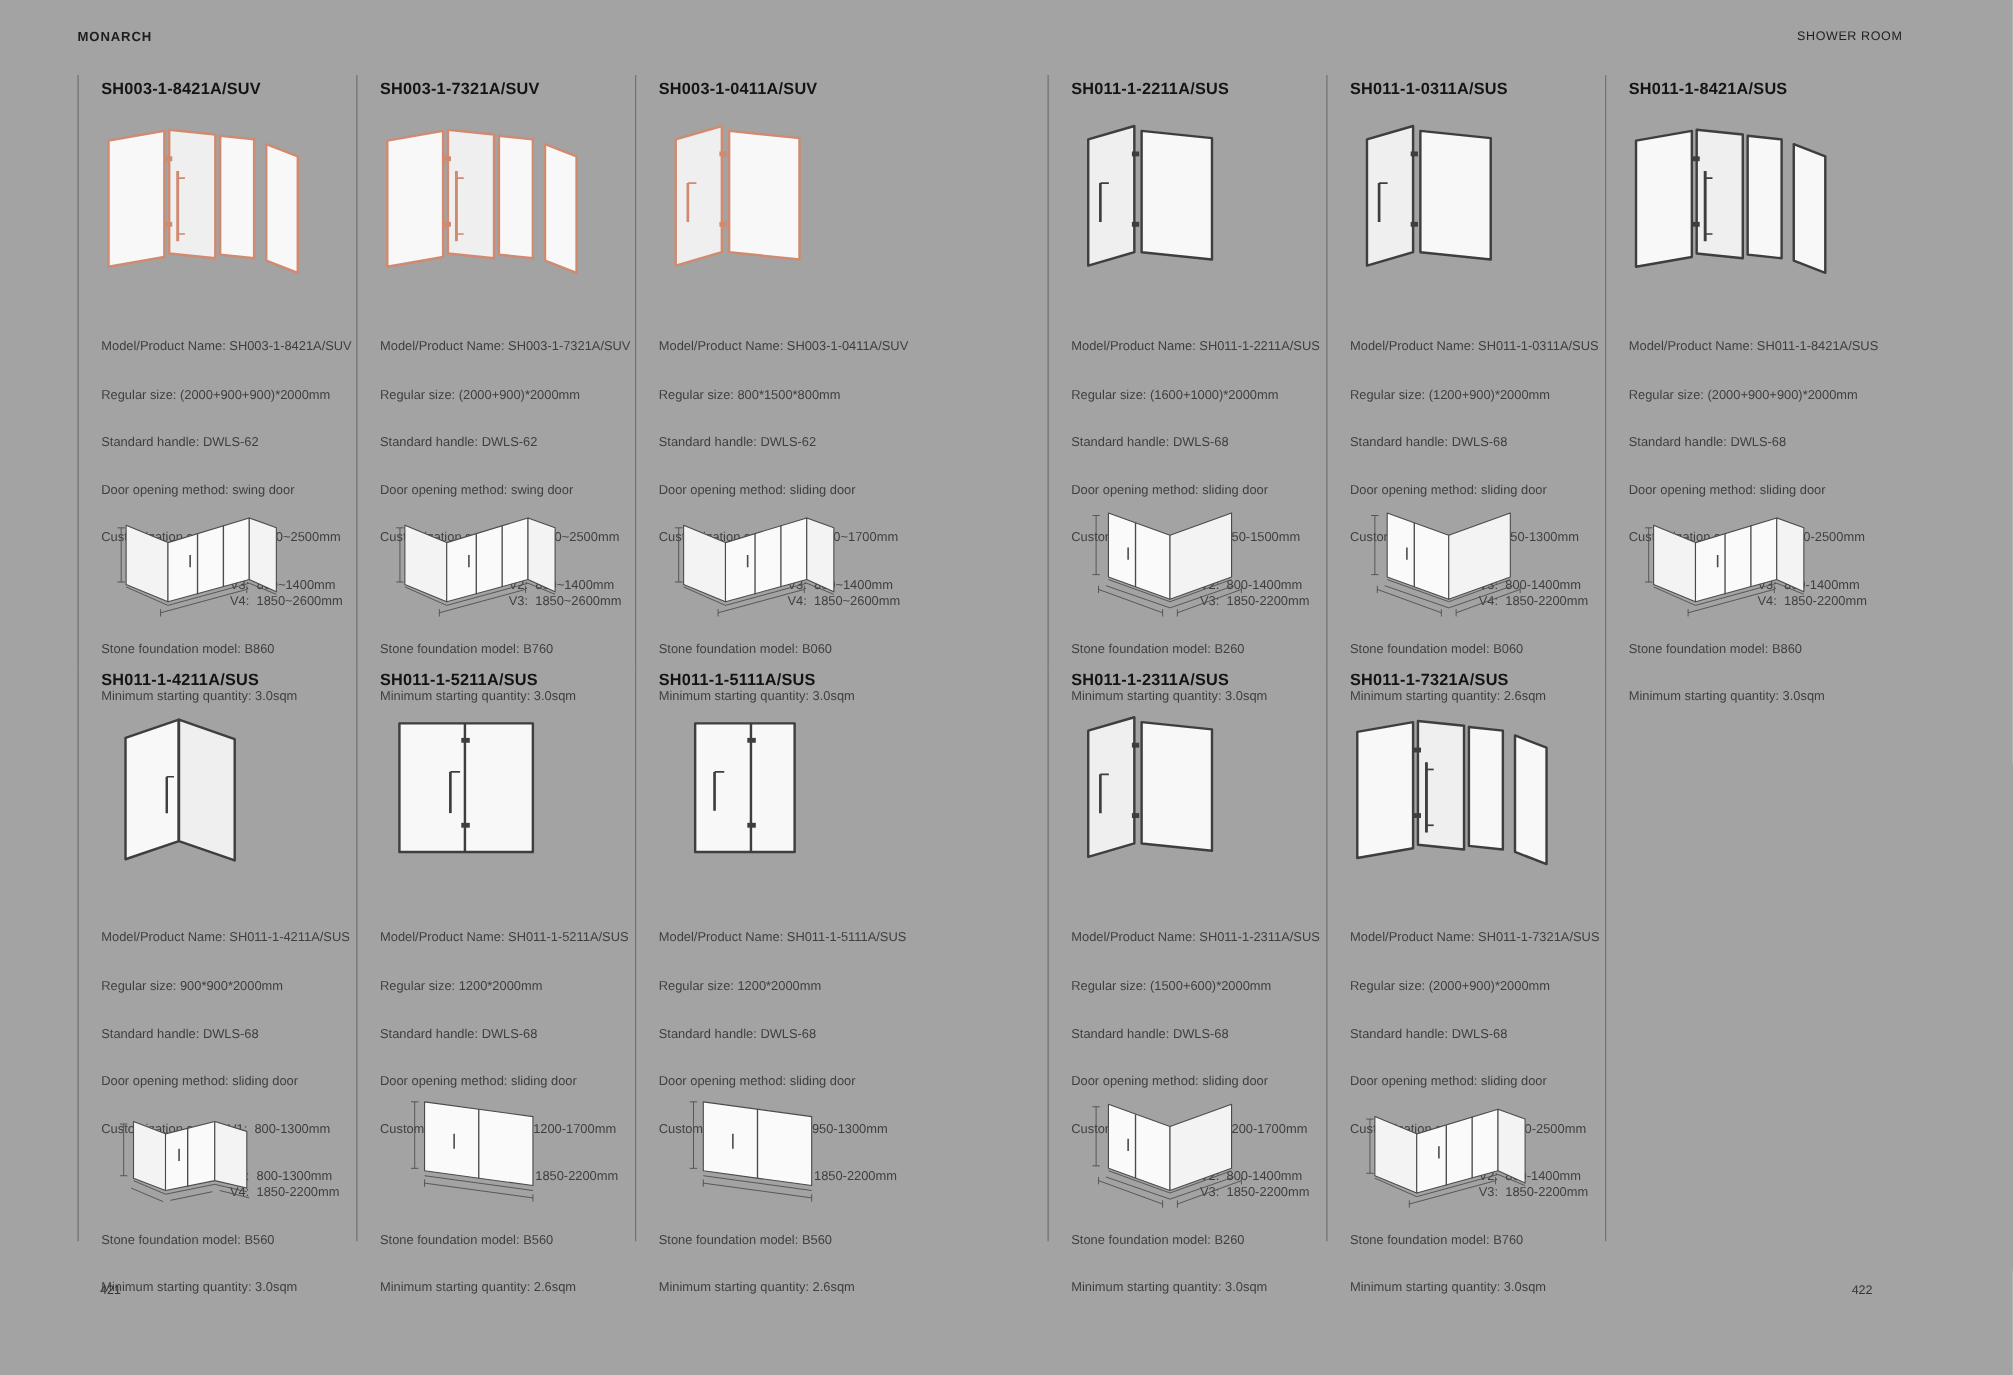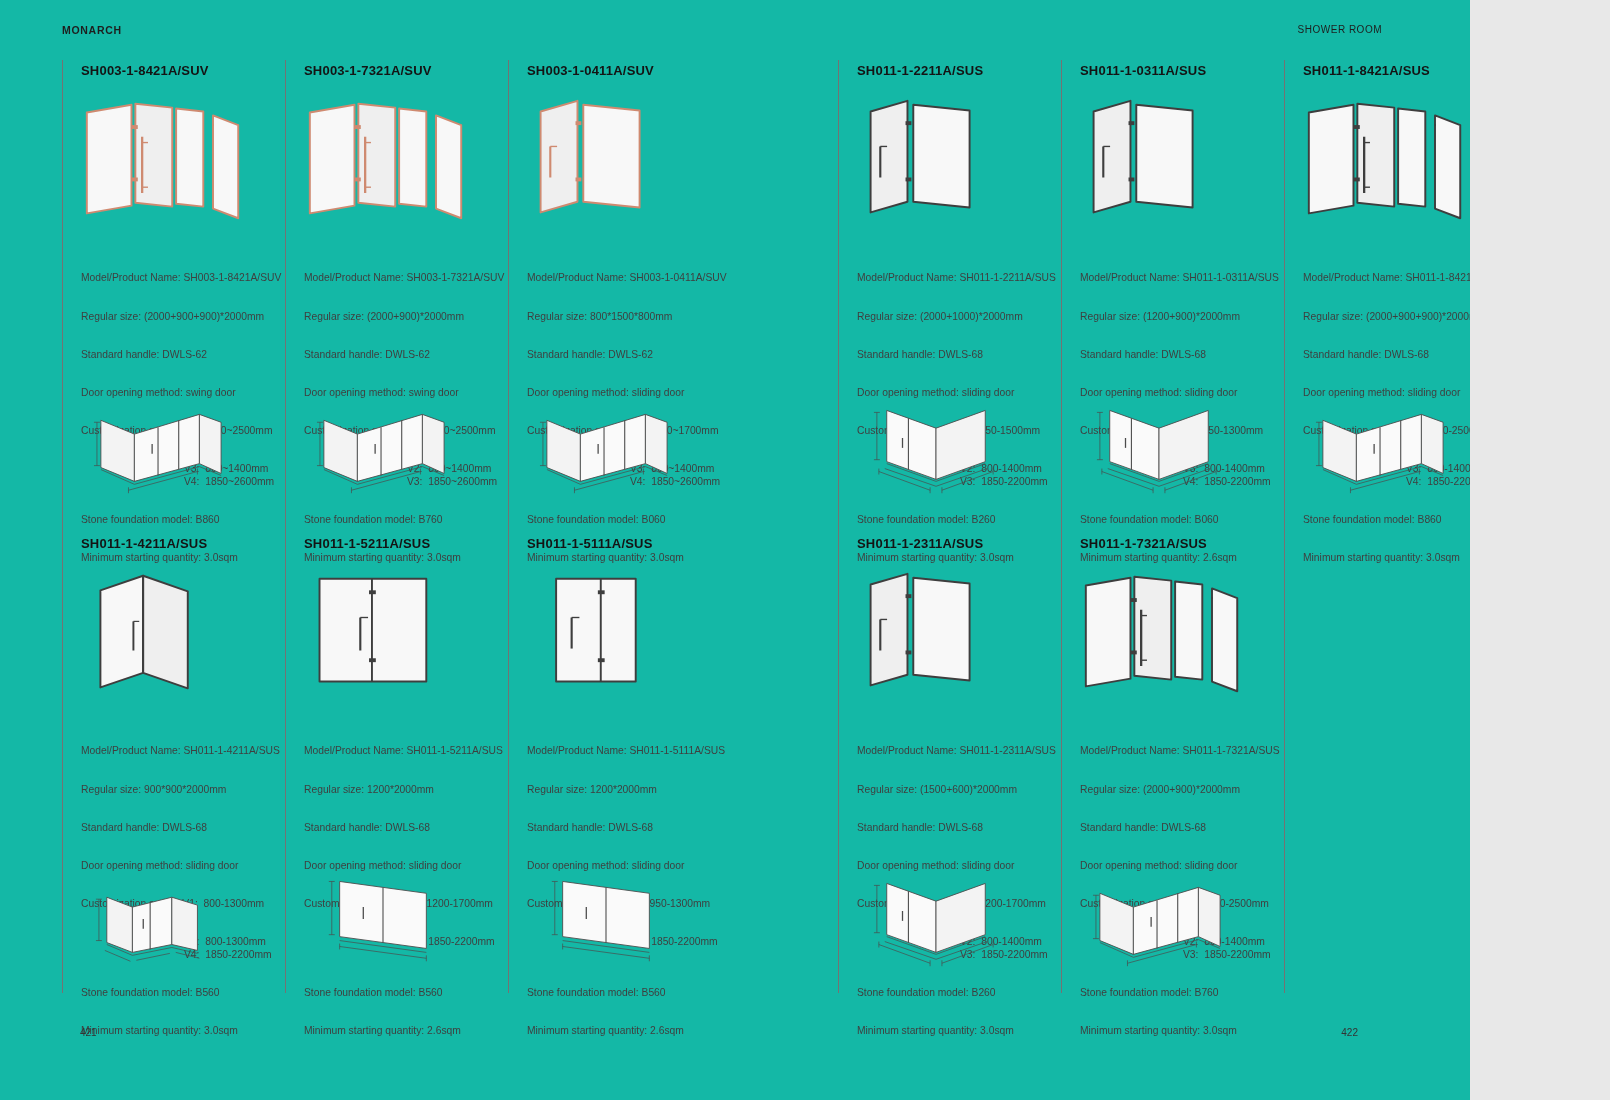--- a/index.html
+++ b/index.html
@@ -1,17 +1,17 @@
 <!DOCTYPE html>
 <html><head>
 <meta charset="utf-8">
 <style>
   * { margin:0; padding:0; box-sizing:border-box; }
   body { background:#e8e8e8; font-family:"Liberation Sans", sans-serif; }
-  .sheet { position:relative; width:1470px; height:1100px; background:#14b8a6; overflow:hidden; }
+  .sheet { position:relative; width:1610px; height:1100px; background:#a3a3a3; overflow:hidden; }
 
   .brand { position:absolute; left:62px; top:24px; font-size:10.5px; font-weight:700;
            letter-spacing:.7px; color:#1e1e1e; }
   .section { position:absolute; right:88px; top:24px; font-size:10px; letter-spacing:.5px; color:#1e1e1e; }
 
   .page { position:absolute; top:60px; display:grid;
           grid-template-columns:223px 223px 223px; grid-template-rows:473px 460px; }
   .page-left  { left:62px; }
   .page-right { left:838px; }
 
@@ -273,21 +273,21 @@
     <div class="front-wrap"><svg width="165" height="148" viewBox="0 0 170 150">
             <polygon points="14,24 52,13 52,117 14,128" fill="#efefef" stroke="#3e3e3e" stroke-width="2" stroke-linejoin="round"></polygon>
             <polygon points="58,17 116,23 116,123 58,117" fill="#f8f8f8" stroke="#3e3e3e" stroke-width="2" stroke-linejoin="round"></polygon>
             <rect x="50" y="34" width="6" height="4" fill="#3e3e3e"></rect>
             <rect x="50" y="92" width="6" height="4" fill="#3e3e3e"></rect>
             <line x1="24" y1="60" x2="24" y2="92" stroke="#3e3e3e" stroke-width="2.2"></line>
             <line x1="24" y1="60" x2="31" y2="60" stroke="#3e3e3e" stroke-width="1.4"></line>
           </svg></div>
     <div class="specs">
       <div class="spec-line"><span class="lb">Model/Product Name:</span> <span>SH011-1-2211A/SUS</span></div>
-      <div class="spec-line"><span class="lb">Regular size:</span> <span>(2000+1000)*2000mm</span></div>
+      <div class="spec-line"><span class="lb">Regular size:</span> <span>(1600+1000)*2000mm</span></div>
       <div class="spec-line"><span class="lb">Standard handle:</span> <span>DWLS-68</span></div>
       <div class="spec-line"><span class="lb">Door opening method:</span> <span>sliding door</span></div>
       <div class="spec-line"><span class="lb">Customization scope:</span> <span>V1:  950-1500mm</span></div>
       <div><div class="scope-cont">V2:  800-1400mm</div><div class="scope-cont">V3:  1850-2200mm</div></div>
       <div class="spec-line"><span class="lb">Stone foundation model:</span> <span>B260</span></div>
       <div class="spec-line"><span class="lb">Minimum starting quantity:</span> <span>3.0sqm</span></div>
     </div>
     <div class="iso-wrap"><svg width="158" height="133" viewBox="0 0 160 135">
             <polygon points="30,38 80,56 80,108 30,90" fill="#fafafa" stroke="#4b4b4b" stroke-width="0.9" stroke-linejoin="round"></polygon>
             <polygon points="80,56 130,38 130,90 80,108" fill="#f3f3f3" stroke="#4b4b4b" stroke-width="0.9" stroke-linejoin="round"></polygon>

